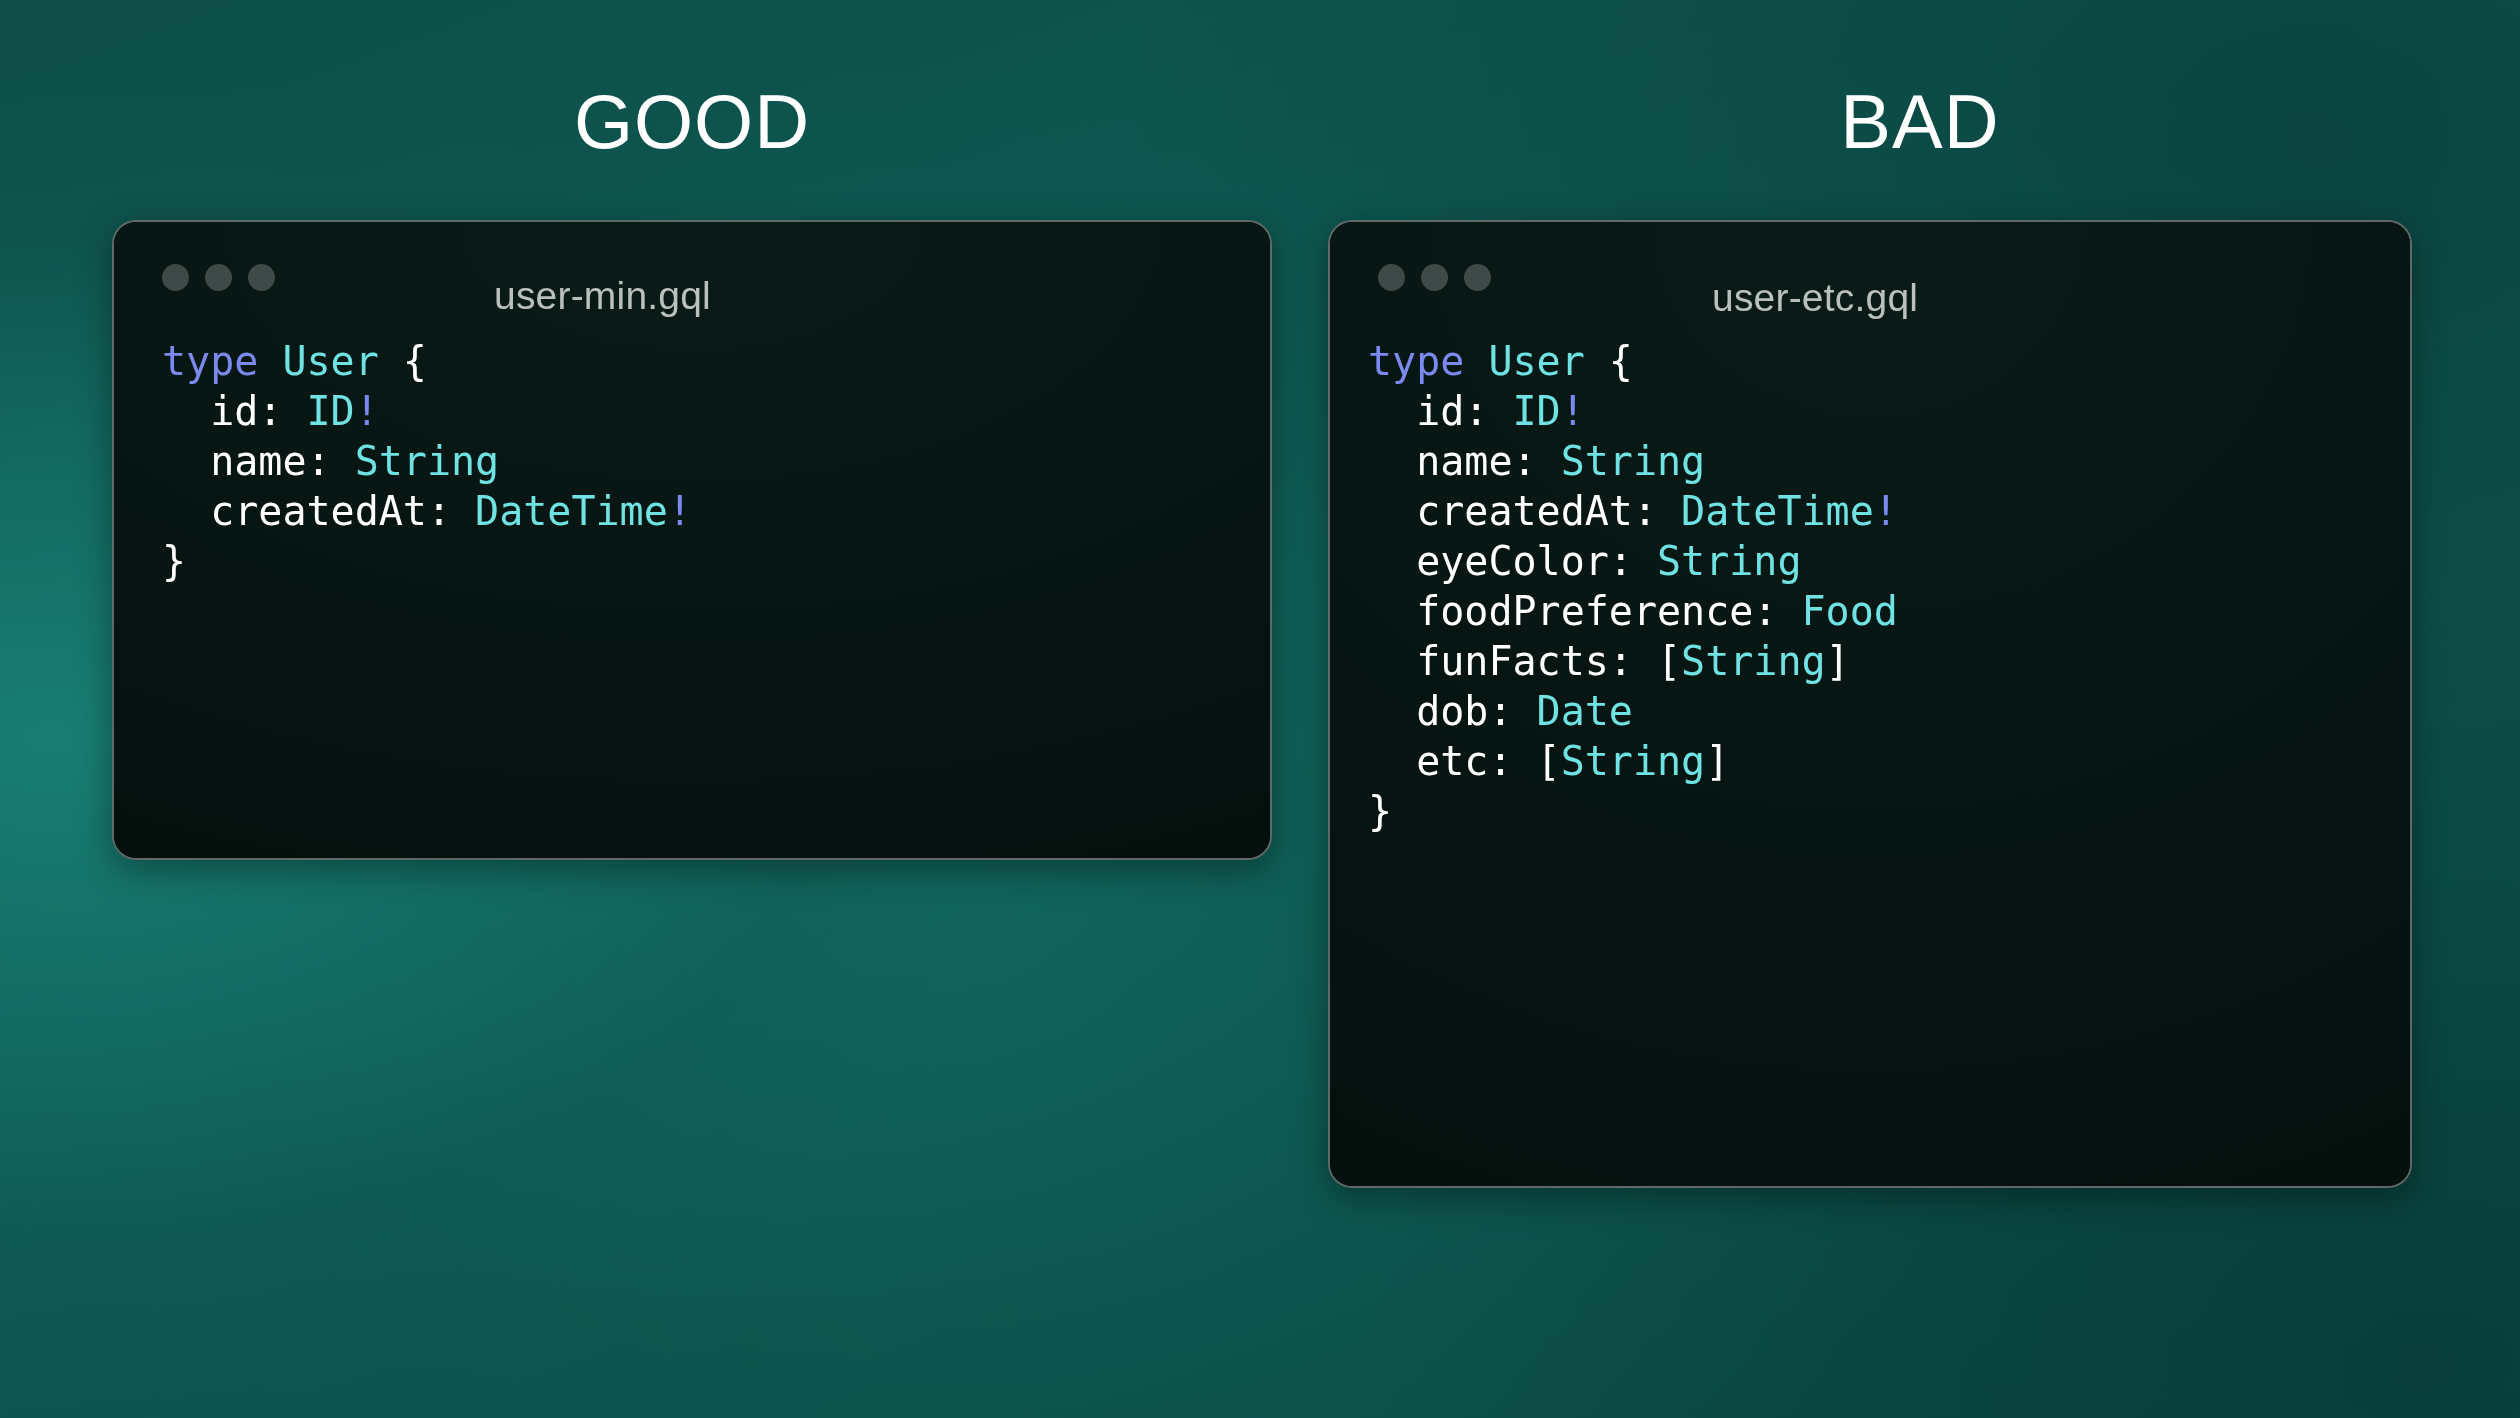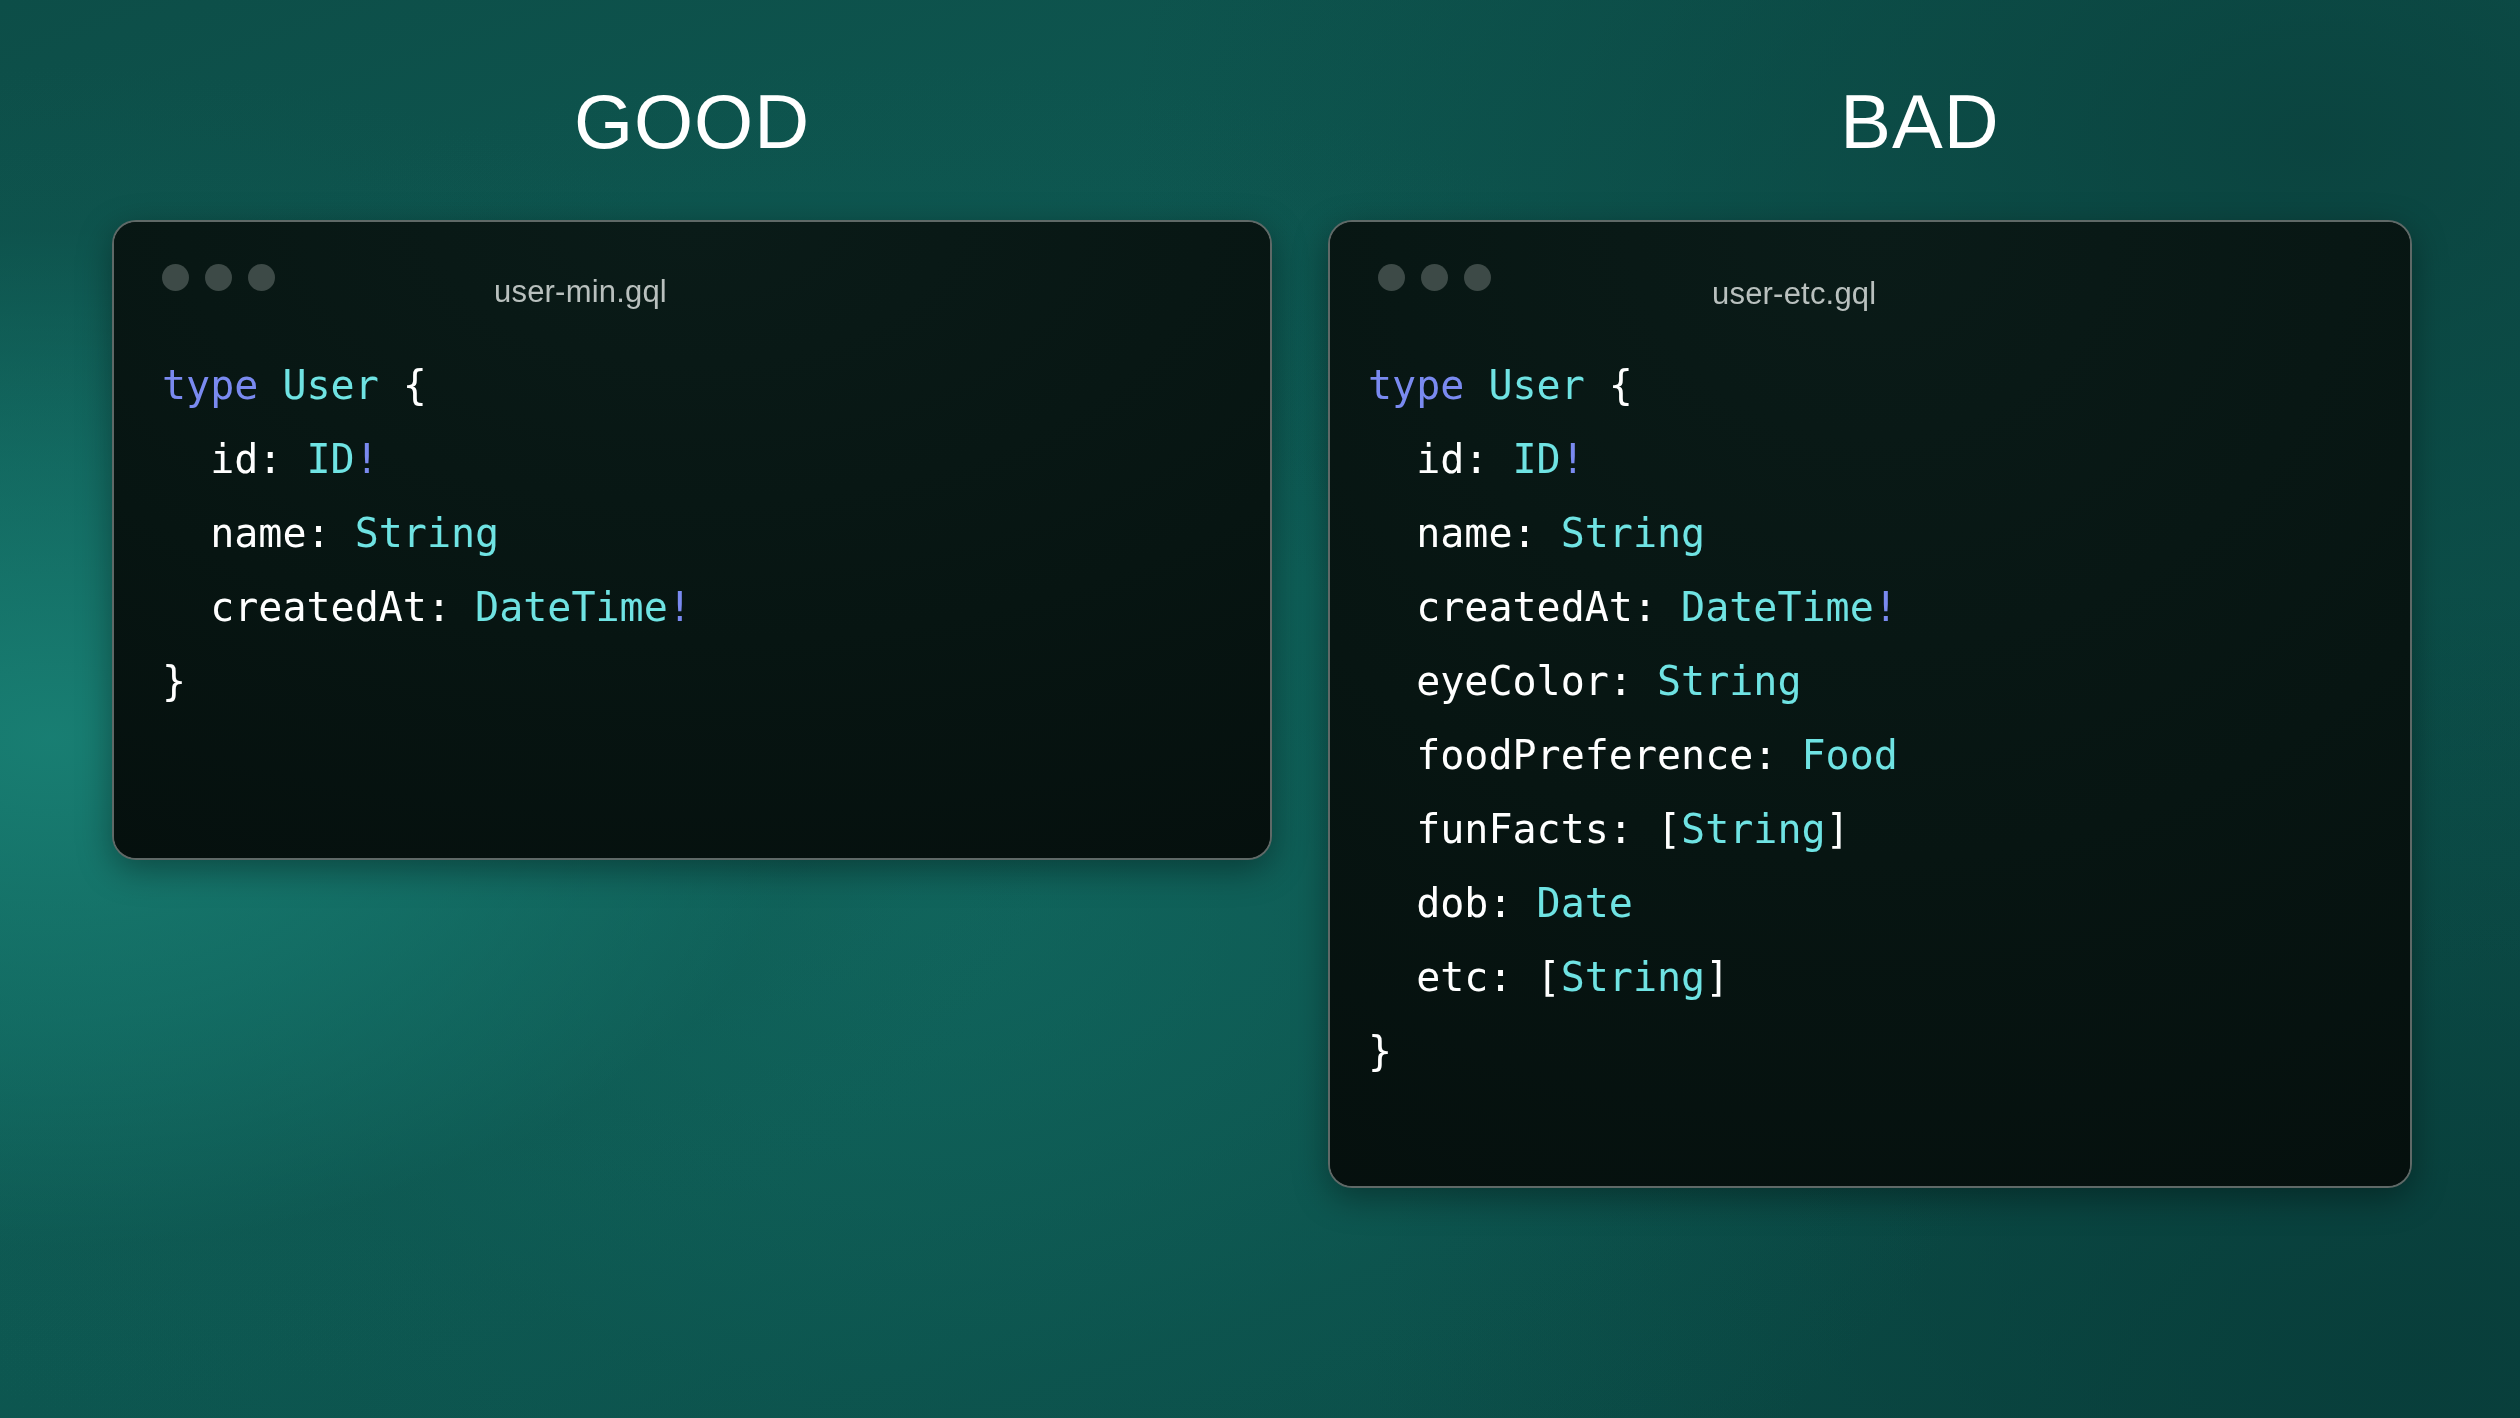--- a/index.html
+++ b/index.html
@@ -94,21 +94,21 @@
     width: 27px;
     height: 27px;
     border-radius: 50%;
     background: #3d4a47;
     display: block;
   }
   .filename {
     position: absolute;
     color: #b9c0be;
     font-family: "Liberation Sans", sans-serif;
-    font-size: 31px;
+    font-size: 39px;
     font-weight: 400;
     letter-spacing: 0.2px;
     white-space: nowrap;
     user-select: none;
   }
   #card-good .filename { left: 380px; top: 52px; }
   #card-bad  .filename { left: 382px; top: 54px; }
 
   
   .code {
@@ -116,21 +116,21 @@
     font-family: "DejaVu Sans Mono", "Liberation Mono", monospace;
     font-size: 40px;
     line-height: 1.26;
     white-space: pre;
     color: #ffffff;
     padding: 4px 0 0 0;
   }
   #card-good .code { margin-left: 48px; }
   #card-bad  .code { margin-left: 38px; }
 
-  .code-line { display: block; height: 50px; margin-top: 24px; }
+  .code-line { display: block; height: 50px; }
 
   .tok-kw    { color: #7a8af0; }
   .tok-type  { color: #6fe3e3; }
   .tok-name  { color: #ffffff; text-align: right; }
   .tok-punct { color: #ffffff; }
   .tok-bang  { color: #7a8af0; }
 </style>
 </head>
 <body>
 

